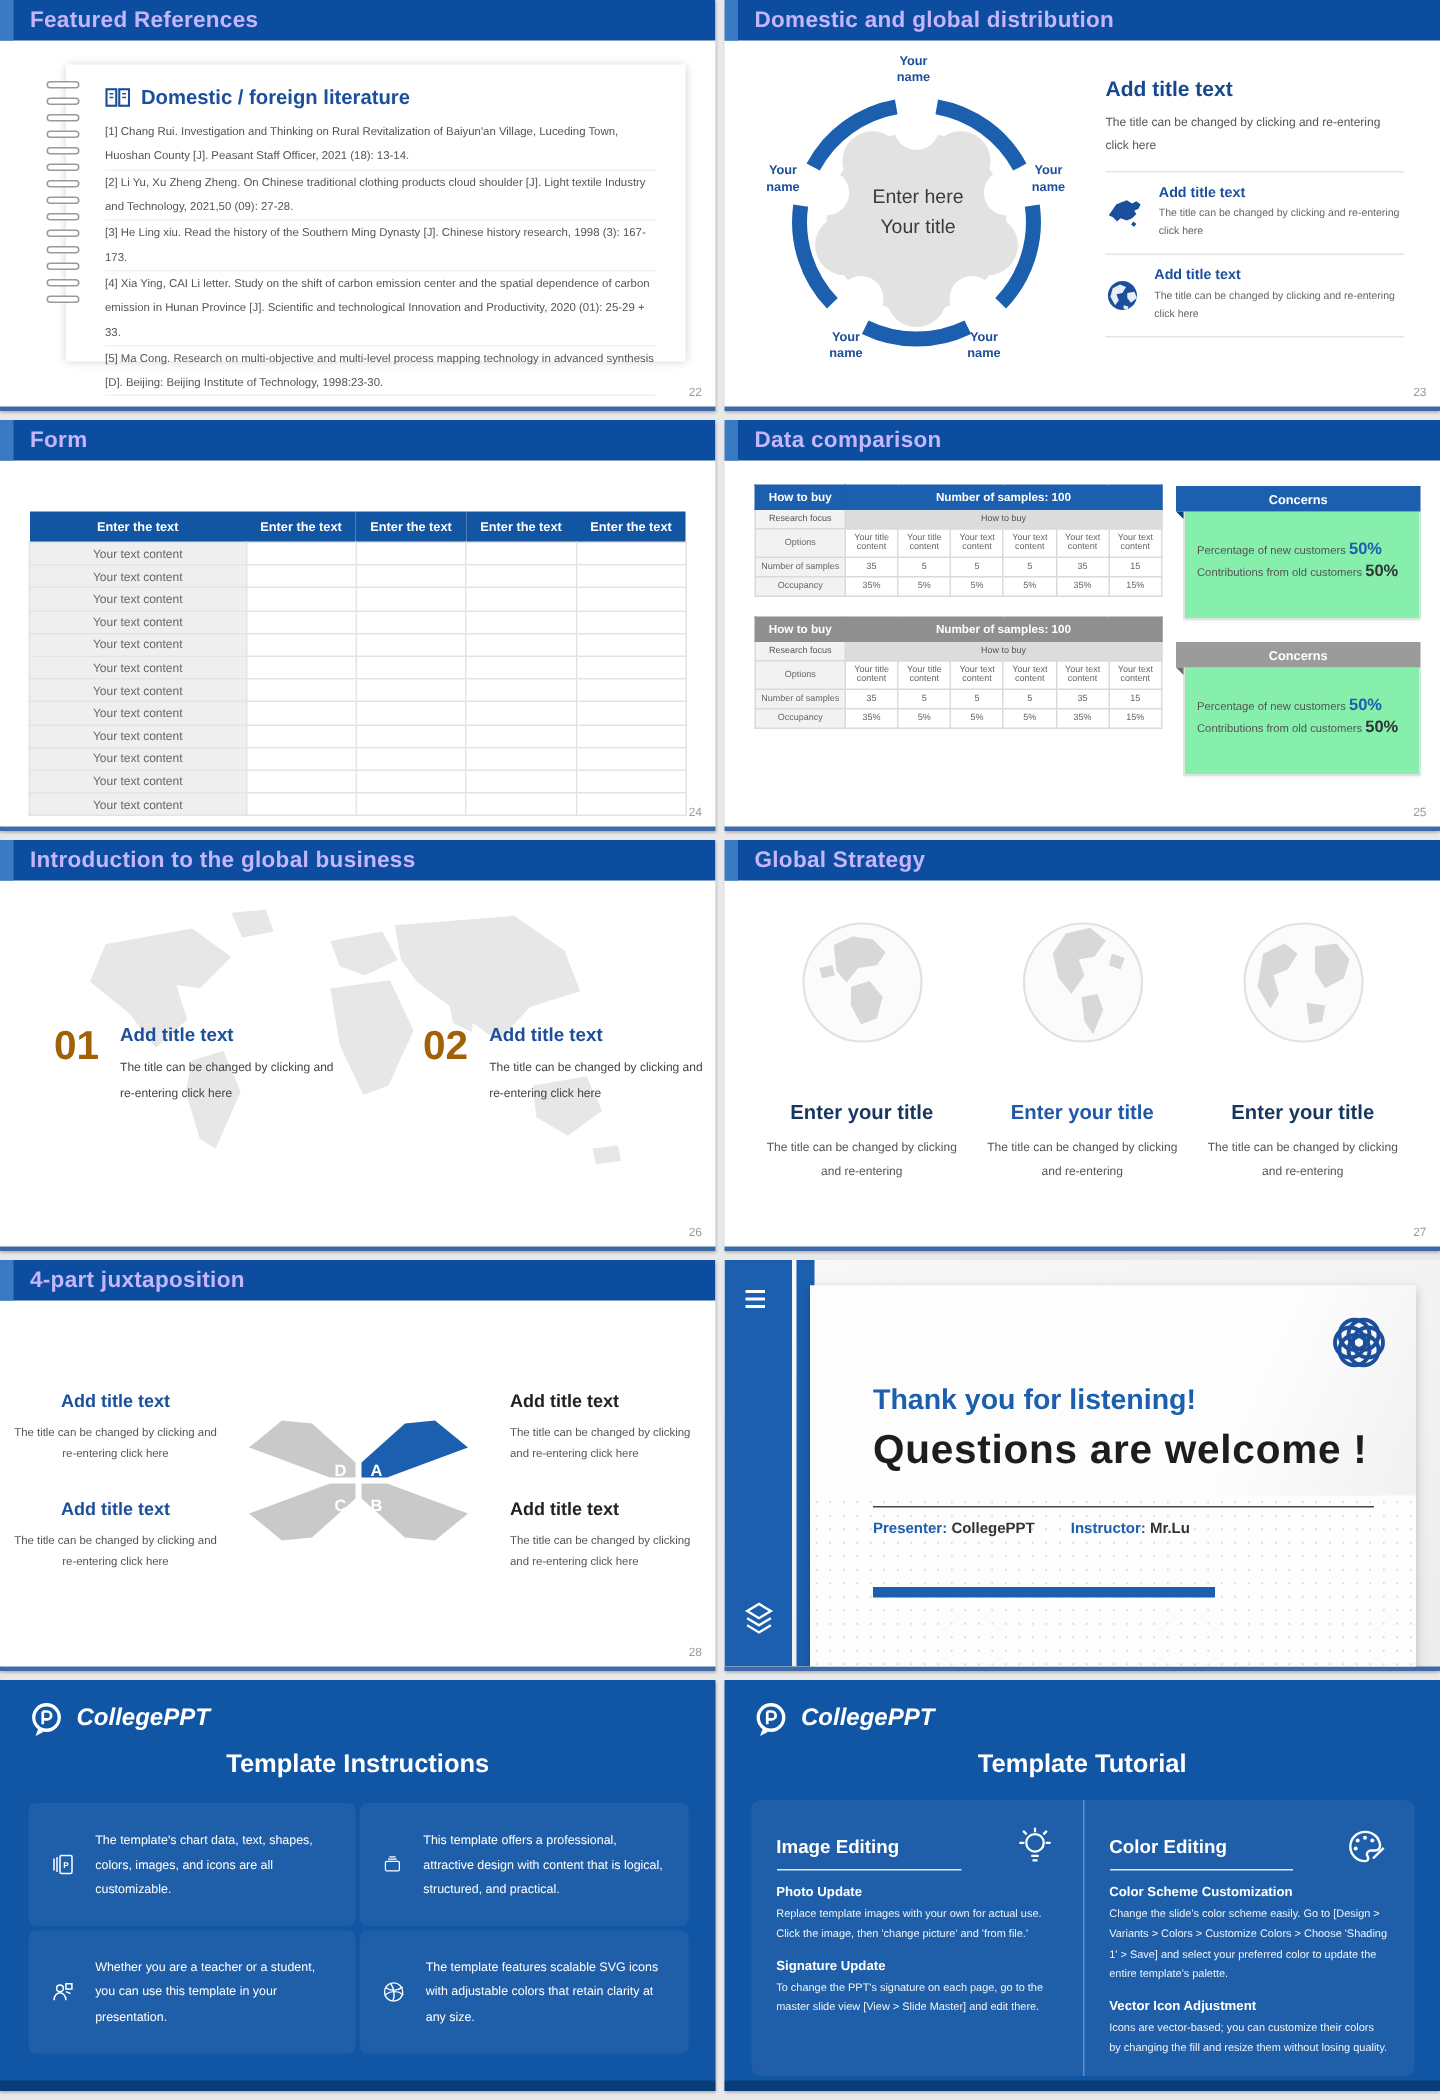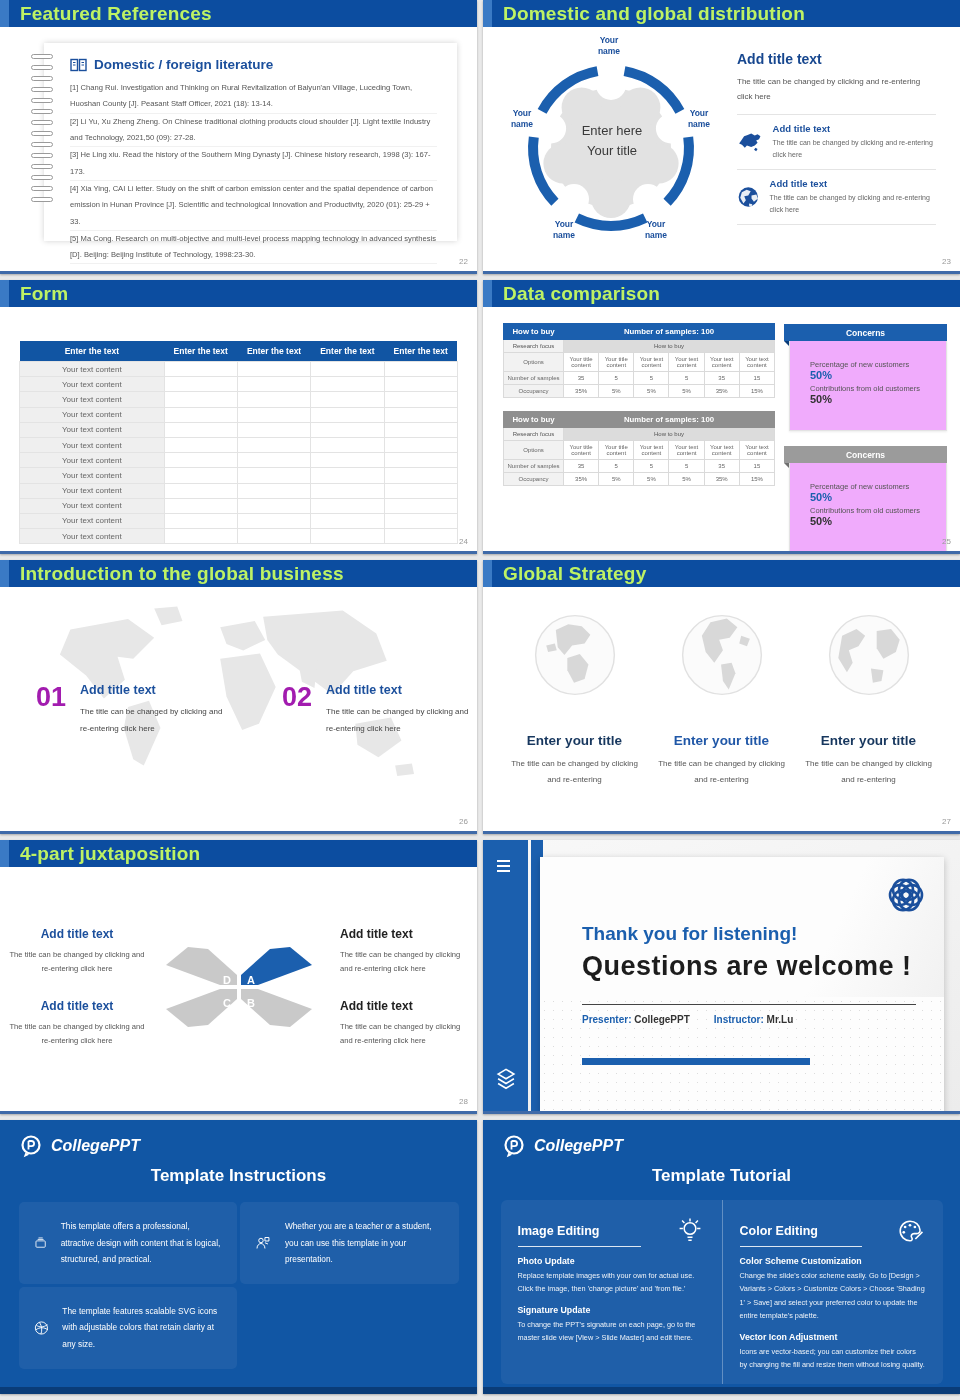--- a/index.html
+++ b/index.html
@@ -1,21 +1,21 @@
 <!DOCTYPE html>
 <html><head>
 <meta charset="utf-8">
 <style>
   * { box-sizing:border-box; margin:0; padding:0; }
   body { width:960px; height:1400px; background:#e9e9e9; font-family:"Liberation Sans", sans-serif; overflow:hidden; }
   .grid { display:grid; grid-template-columns:477px 477px; grid-auto-rows:274px; gap:6px; }
   .slide { position:relative; background:#fff; overflow:hidden; box-shadow:0 1px 2px rgba(0,0,0,.28); border-bottom:3px solid #3f6aa8; }
   .shead { height:27px; background:#0c4da0; display:flex; align-items:center; padding-left:20px; position:relative; }
   .shead::before { content:''; position:absolute; left:0; top:0; width:9px; height:27px; background:#3a7ac5; }
-  .shead .t { color:#bef264; font-weight:bold; font-size:19px; letter-spacing:.2px; }
+  .shead .t { color:#c4b5fd; font-weight:bold; font-size:15px; letter-spacing:.2px; }
   .pagenum { position:absolute; right:9px; bottom:5px; font-size:8px; color:#9a9a9a; }
 
   
   .notebook { position:relative; margin:16px 20px 0 44px; background:#fff; box-shadow:0 0 6px rgba(0,0,0,.18); padding:12px 20px 12px 26px; height:198px; }
   .spiral { position:absolute; left:-13px; top:8px; display:flex; flex-direction:column; }
   .spiral span { width:22px; height:5px; border:1.5px solid #9a9a9a; border-radius:3px; background:#fff; margin:3px 0; }
   .sec-head { display:flex; align-items:center; gap:7px; color:#1b4f9c; font-size:13.5px; font-weight:bold; margin:2px 0 8px; }
   .refs p { font-size:7.6px; color:#555; line-height:2.15; border-bottom:1px solid #f1f1f1; margin:0; }
 
   
@@ -44,29 +44,29 @@
   .cmp .hrow th { background:#1b5fae; color:#fff; font-size:7.8px; border-color:#1b5fae; }
   .cmp.t-gray .hrow th { background:#8f8f8f; border-color:#8f8f8f; }
   .cmp .sub td { background:#dcdcdc; color:#555; }
   .cmp td.lbl { background:#f2f2f2; }
   .cmp .hrow th:first-child, .cmp td.lbl { width:60px; }
   .cmp-right { display:flex; flex-direction:column; gap:15px; padding-top:1px; }
   .concern { width:158px; }
   .c-ribbon { position:relative; margin-left:-5px; background:#1b5fae; color:#fff; font-weight:bold; font-size:8.5px; text-align:center; padding:3.5px 0; }
   .c-ribbon::after { content:''; position:absolute; left:0; top:100%; border-right:5px solid #0a3c78; border-bottom:5px solid transparent; }
   .concern.gray .c-ribbon { background:#9b9b9b; } .concern.gray .c-ribbon::after { border-right-color:#6e6e6e; }
-  .c-panel { background:#f0abfc; border:1px solid #e3e3e3; border-top:none; padding:16px 20px 22px; box-shadow:0 1px 2px rgba(0,0,0,.08); }
+  .c-panel { background:#86efac; border:1px solid #e3e3e3; border-top:none; padding:16px 8px 22px; box-shadow:0 1px 2px rgba(0,0,0,.08); }
   .c-panel p { font-size:7.5px; color:#555; margin:3px 0; }
   .c-panel .val { font-size:11px; font-weight:bold; } .vblue { color:#1b5fae; } .vdark { color:#333; }
 
   
   .worldmap { position:absolute; left:28px; top:38px; opacity:1; }
   .intro-row { position:relative; display:flex; padding:0 36px; gap:52px; margin-top:96px; }
   .intro-item { display:flex; gap:14px; }
-  .intro-item .num { font-size:27px; font-weight:bold; color:#a21caf; line-height:1.1; }
+  .intro-item .num { font-size:27px; font-weight:bold; color:#a16207; line-height:1.1; }
   .intro-item h4 { font-size:12.5px; font-weight:bold; color:#1b4f9c; margin-bottom:7px; }
   .intro-item p { font-size:8px; color:#444; line-height:2.1; width:150px; }
 
   
   .strat-row { display:flex; justify-content:space-around; padding:20px 18px 0; text-align:center; }
   .strat-item { width:140px; }
   .strat-item h4 { font-size:13.5px; font-weight:bold; margin:26px 0 8px; }
   .strat-item p { font-size:8px; color:#555; line-height:2.0; }
 
   
@@ -593,20 +593,30 @@
         <path d="M8.5,7 v8.5 M8.5,7 h3 a2.6,2.6 0 0 1 0,5.2 h-3" stroke="#fff" stroke-width="1.8" fill="none"></path>
         <path d="M5.5,18.5 l-1.8,4.8 l5.3,-2.6 z" fill="#fff"></path>
       </svg>
       <span>CollegePPT</span>
     </div>
     <div class="bs-title">Template Instructions</div>
     <div class="inst-grid">
       <div class="inst-cell">
         <svg width="36" height="36" viewBox="0 0 36 36">
             <g fill="none" stroke="#fff" stroke-width="2">
+              <rect x="14" y="6" width="16" height="24" rx="2"></rect>
+              <path d="M10,8 v20 M6,10 v16"></path>
+            </g>
+            <text x="22" y="22.5" font-size="11" font-weight="bold" fill="#fff" text-anchor="middle" font-family="Liberation Sans, sans-serif">P</text>
+          </svg>
+        <p>The template's chart data, text, shapes, colors, images, and icons are all customizable.</p>
+      </div>
+      <div class="inst-cell">
+        <svg width="36" height="36" viewBox="0 0 36 36">
+            <g fill="none" stroke="#fff" stroke-width="2">
               <rect x="7" y="13" width="22" height="15" rx="2"></rect>
               <path d="M11,9.5 h14 M13,6 h10"></path>
             </g>
           </svg>
         <p>This template offers a professional, attractive design with content that is logical, structured, and practical.</p>
       </div>
       <div class="inst-cell">
         <svg width="36" height="36" viewBox="0 0 36 36">
             <g fill="none" stroke="#fff" stroke-width="2">
               <circle cx="14" cy="13" r="4.5"></circle>

